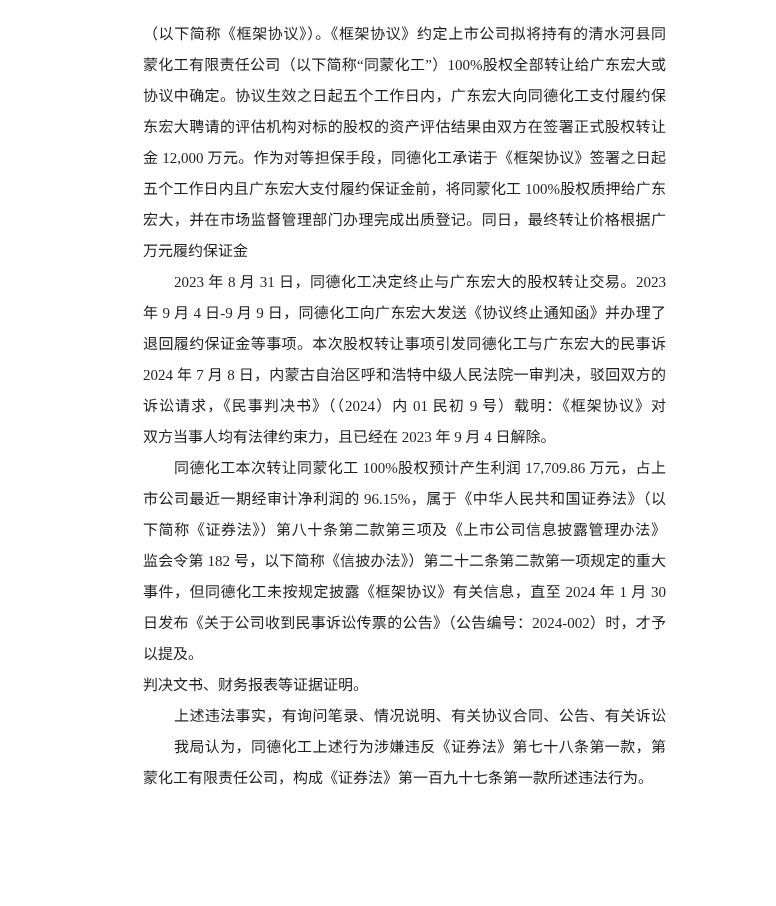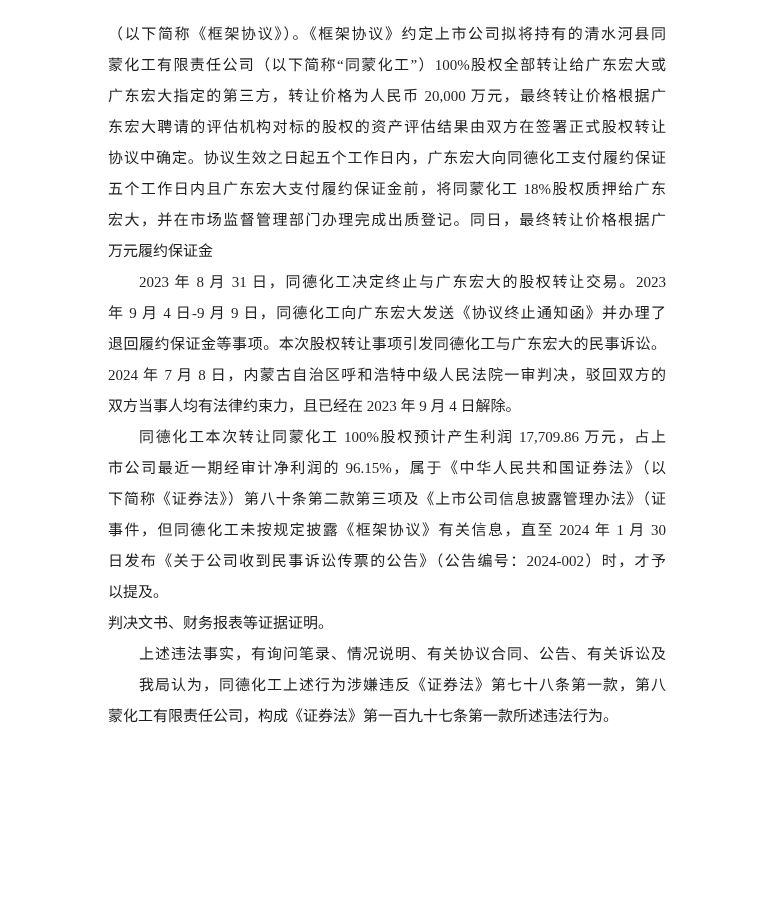--- a/index.html
+++ b/index.html
@@ -33,56 +33,59 @@
   .paragraph {
     margin: 0;
     padding: 0;
   }
   .line {
     height: 31px;
     overflow: hidden;
     text-align: justify;
     text-align-last: justify;
     white-space: normal;
+    margin-left: 35px;
   }
   .line.last {
     text-align: center;
     text-align-last: left;
     font-family: Liberation Serif, serif;
   }
   .line.indent {
     text-indent: 31px;
   }
 </style>
 </head>
 <body>
 
 <div class="page">
   <div class="text-block">
       <div class="paragraph">
         <div class="line">（以下简称《框架协议》）。《框架协议》约定上市公司拟将持有的清水河县同</div>
         <div class="line">蒙化工有限责任公司（以下简称“同蒙化工”）100%股权全部转让给广东宏大或</div>
-        <div class="line">广东宏大指定的第三方，转让价格为人民币 20,000 万元，最终转让价格根据广</div>
+        <div class="line">协议中确定。协议生效之日起五个工作日内，广东宏大向同德化工支付履约保证</div>
         <div class="line">东宏大聘请的评估机构对标的股权的资产评估结果由双方在签署正式股权转让</div>
-        <div class="line">协议中确定。协议生效之日起五个工作日内，广东宏大向同德化工支付履约保证</div>
-        <div class="line">五个工作日内且广东宏大支付履约保证金前，将同蒙化工 18%股权质押给广东</div>
+        <div class="line">金 12,000 万元。作为对等担保手段，同德化工承诺于《框架协议》签署之日起</div>
+        <div class="line">五个工作日内且广东宏大支付履约保证金前，将同蒙化工 100%股权质押给广东</div>
         <div class="line">宏大，并在市场监督管理部门办理完成出质登记。同日，最终转让价格根据广</div>
         <div class="line last">万元履约保证金</div>
       </div>
       <div class="paragraph">
         <div class="line indent">2023 年 8 月 31 日，同德化工决定终止与广东宏大的股权转让交易。2023</div>
         <div class="line">年 9 月 4 日-9 月 9 日，同德化工向广东宏大发送《协议终止通知函》并办理了</div>
         <div class="line">退回履约保证金等事项。本次股权转让事项引发同德化工与广东宏大的民事诉讼。</div>
         <div class="line">2024 年 7 月 8 日，内蒙古自治区呼和浩特中级人民法院一审判决，驳回双方的</div>
+        <div class="line">诉讼请求，《民事判决书》（（2024）内 01 民初 9 号）载明：《框架协议》对</div>
         <div class="line last">双方当事人均有法律约束力，且已经在 2023 年 9 月 4 日解除。</div>
       </div>
       <div class="paragraph">
         <div class="line indent">同德化工本次转让同蒙化工 100%股权预计产生利润 17,709.86 万元，占上</div>
         <div class="line">市公司最近一期经审计净利润的 96.15%，属于《中华人民共和国证券法》（以</div>
         <div class="line">下简称《证券法》）第八十条第二款第三项及《上市公司信息披露管理办法》（证</div>
+        <div class="line">监会令第 182 号，以下简称《信披办法》）第二十二条第二款第一项规定的重大</div>
         <div class="line">事件，但同德化工未按规定披露《框架协议》有关信息，直至 2024 年 1 月 30</div>
         <div class="line">日发布《关于公司收到民事诉讼传票的公告》（公告编号：2024-002）时，才予</div>
         <div class="line last">以提及。</div>
       </div>
       <div class="paragraph">
         <div class="line last">判决文书、财务报表等证据证明。</div>
         <div class="line indent">上述违法事实，有询问笔录、情况说明、有关协议合同、公告、有关诉讼及</div>
       </div>
       <div class="paragraph">
         <div class="line indent">我局认为，同德化工上述行为涉嫌违反《证券法》第七十八条第一款，第八</div>

